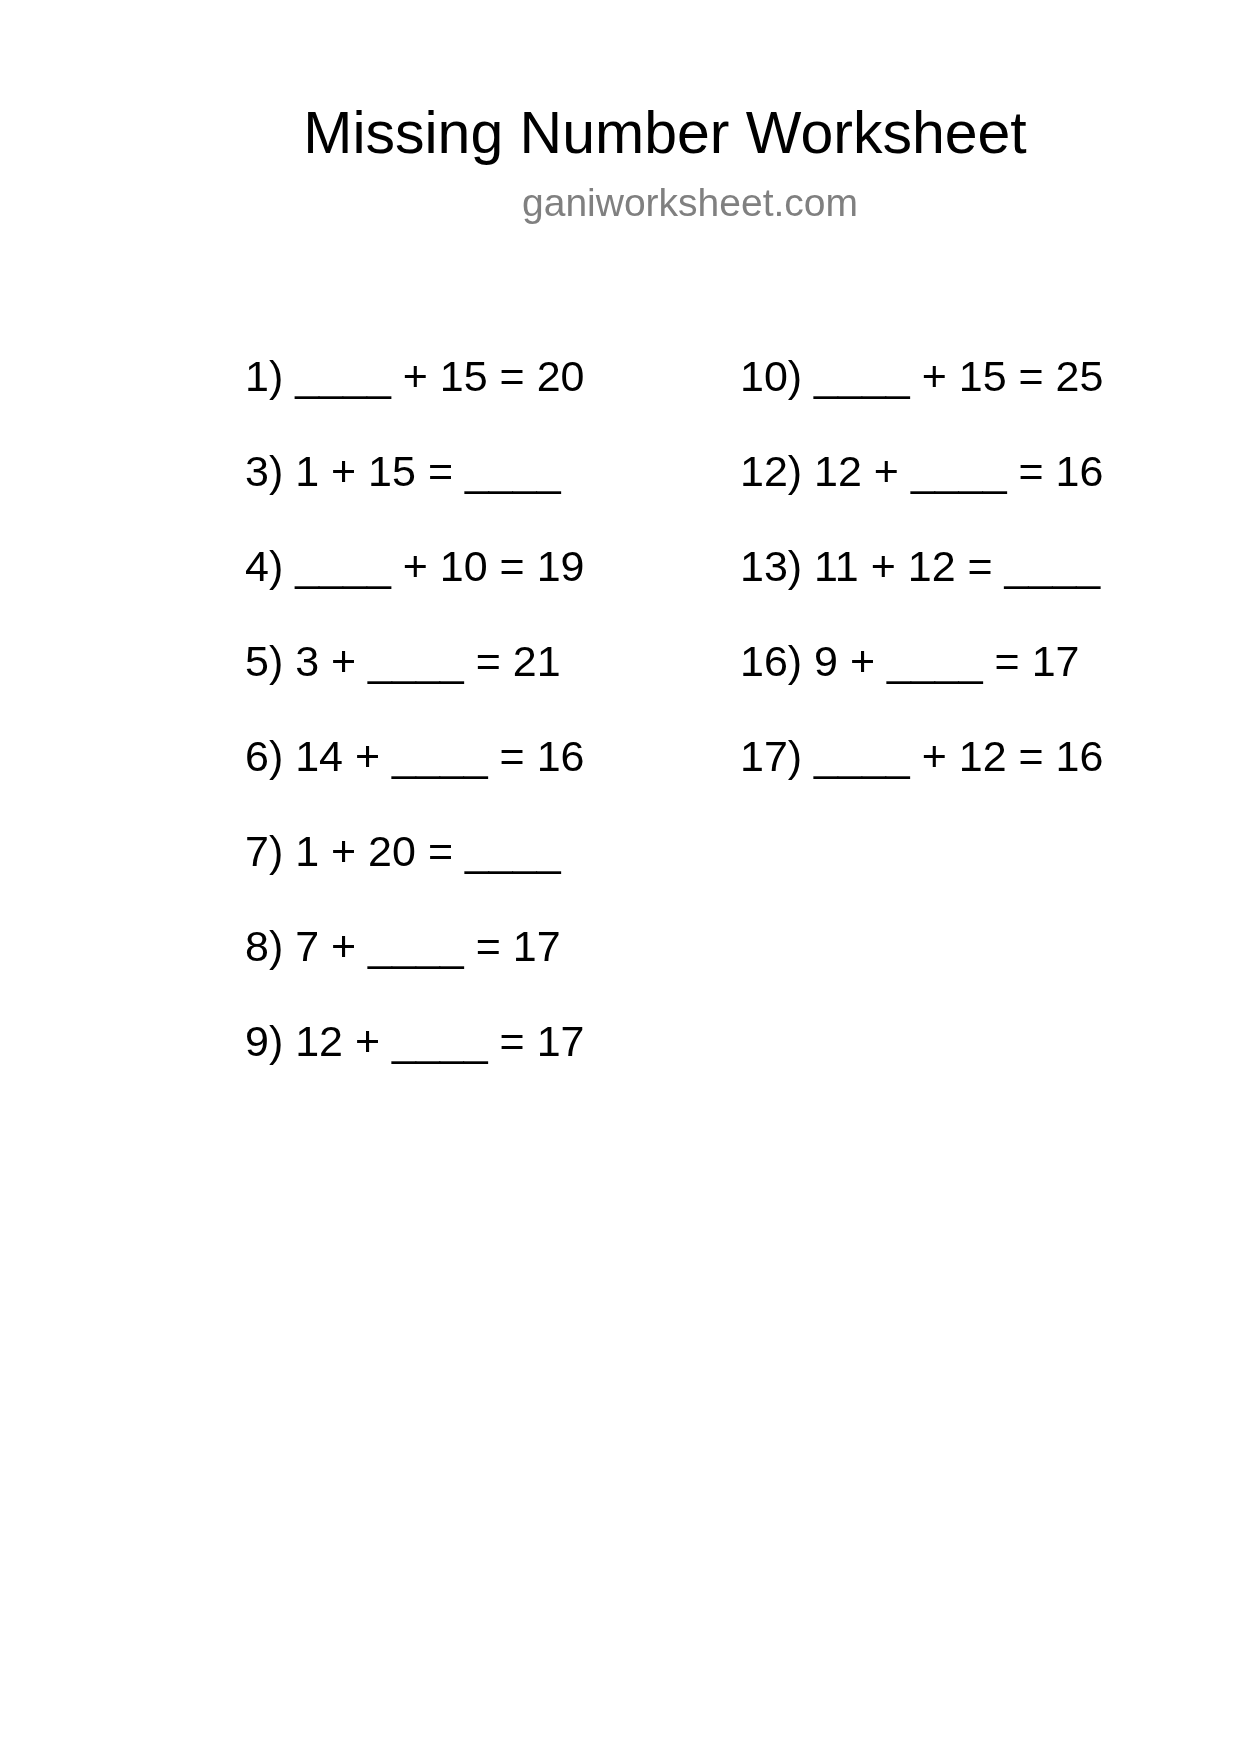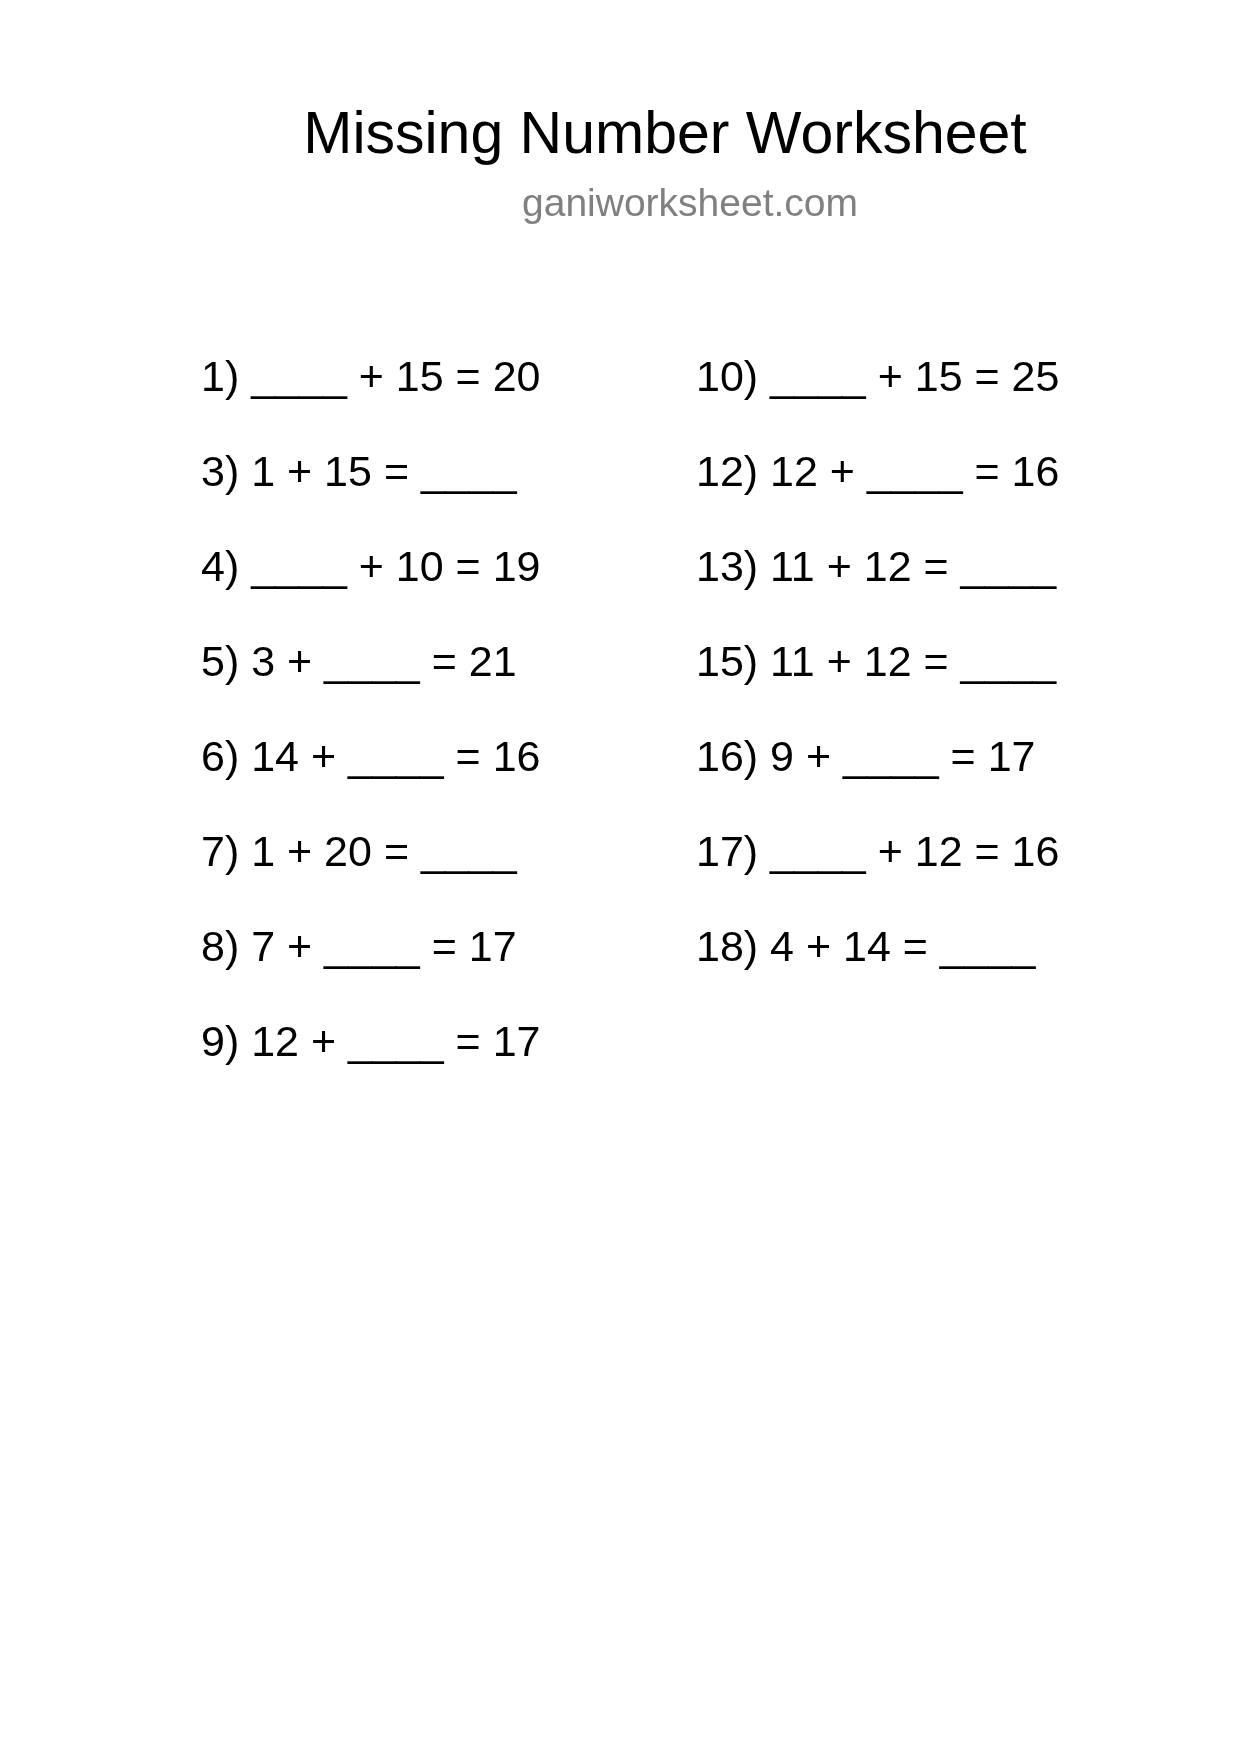--- a/index.html
+++ b/index.html
@@ -33,20 +33,21 @@
       top: 180px;
       text-align: center;
       font-size: 39px;
       line-height: 46px;
       white-space: nowrap;
       color: #808080;
     }
     .column {
       position: absolute;
       top: 350px;
+      margin-left: 44px;
     }
     .col-left { left: 201px; }
     .col-right { left: 696px; }
     .problem {
       height: 95px;
       font-size: 43px;
       line-height: 52px;
       white-space: nowrap;
       color: #000000;
     }
@@ -65,17 +66,15 @@
   <div class="problem">6) 14 + ____ = 16</div>
   <div class="problem">7) 1 + 20 = ____</div>
   <div class="problem">8) 7 + ____ = 17</div>
   <div class="problem">9) 12 + ____ = 17</div>
 </div>
 
 <div class="column col-right">
   <div class="problem">10) ____ + 15 = 25</div>
   <div class="problem">12) 12 + ____ = 16</div>
   <div class="problem">13) 11 + 12 = ____</div>
-  <div class="problem">15) 11 + 12 = ____</div>
   <div class="problem">16) 9 + ____ = 17</div>
   <div class="problem">17) ____ + 12 = 16</div>
-  <div class="problem">18) 4 + 14 = ____</div>
 </div>
 
 </body></html>

